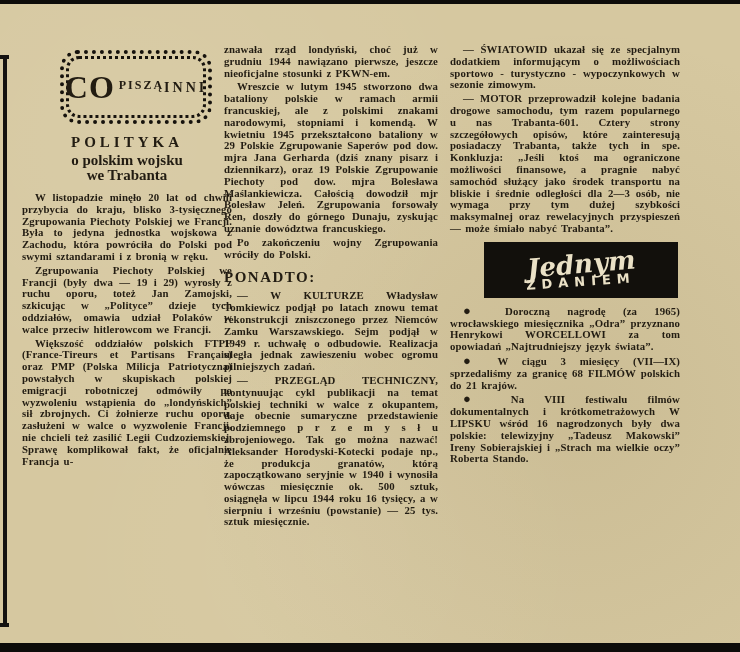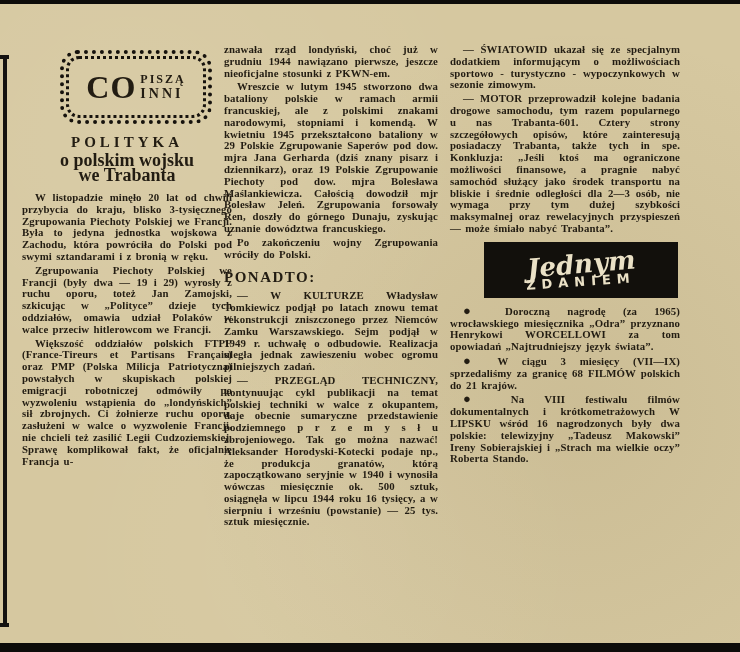--- a/index.html
+++ b/index.html
@@ -50,32 +50,32 @@
     padding:2px;
   }
   .masthead-inner{
     width:100%;height:100%;
     border:3px dotted #16120d;
     border-radius:13px;
     box-sizing:border-box;
     display:flex;align-items:center;justify-content:center;gap:4px;
   }
   .m-co{font-size:32px;font-weight:bold;letter-spacing:1px;line-height:1;}
-  .m-right{display:flex;flex-direction:column;align-items:flex-start;line-height:1;}
+  .m-right{display:flex;flex-direction:row;align-items:flex-start;line-height:1;}
   .m-pisza{font-size:12px;font-weight:bold;letter-spacing:2px;}
   .m-inni{font-size:14px;font-weight:bold;letter-spacing:3px;margin-top:2px;}
 
   .kicker{
     margin:10px 0 2px 0;
     text-align:center;
     font-size:15px;font-weight:bold;letter-spacing:4px;
   }
   .subtitle{
     text-align:center;
-    font-size:18px;font-weight:bold;line-height:15px;
+    font-size:15px;font-weight:bold;line-height:15px;
     margin:0 0 9px 0;
   }
 
   .ponadto{
     margin:9px 0 4px 0;
     font-size:15px;font-weight:bold;letter-spacing:1.5px;
   }
 
   
   .oz-box{

